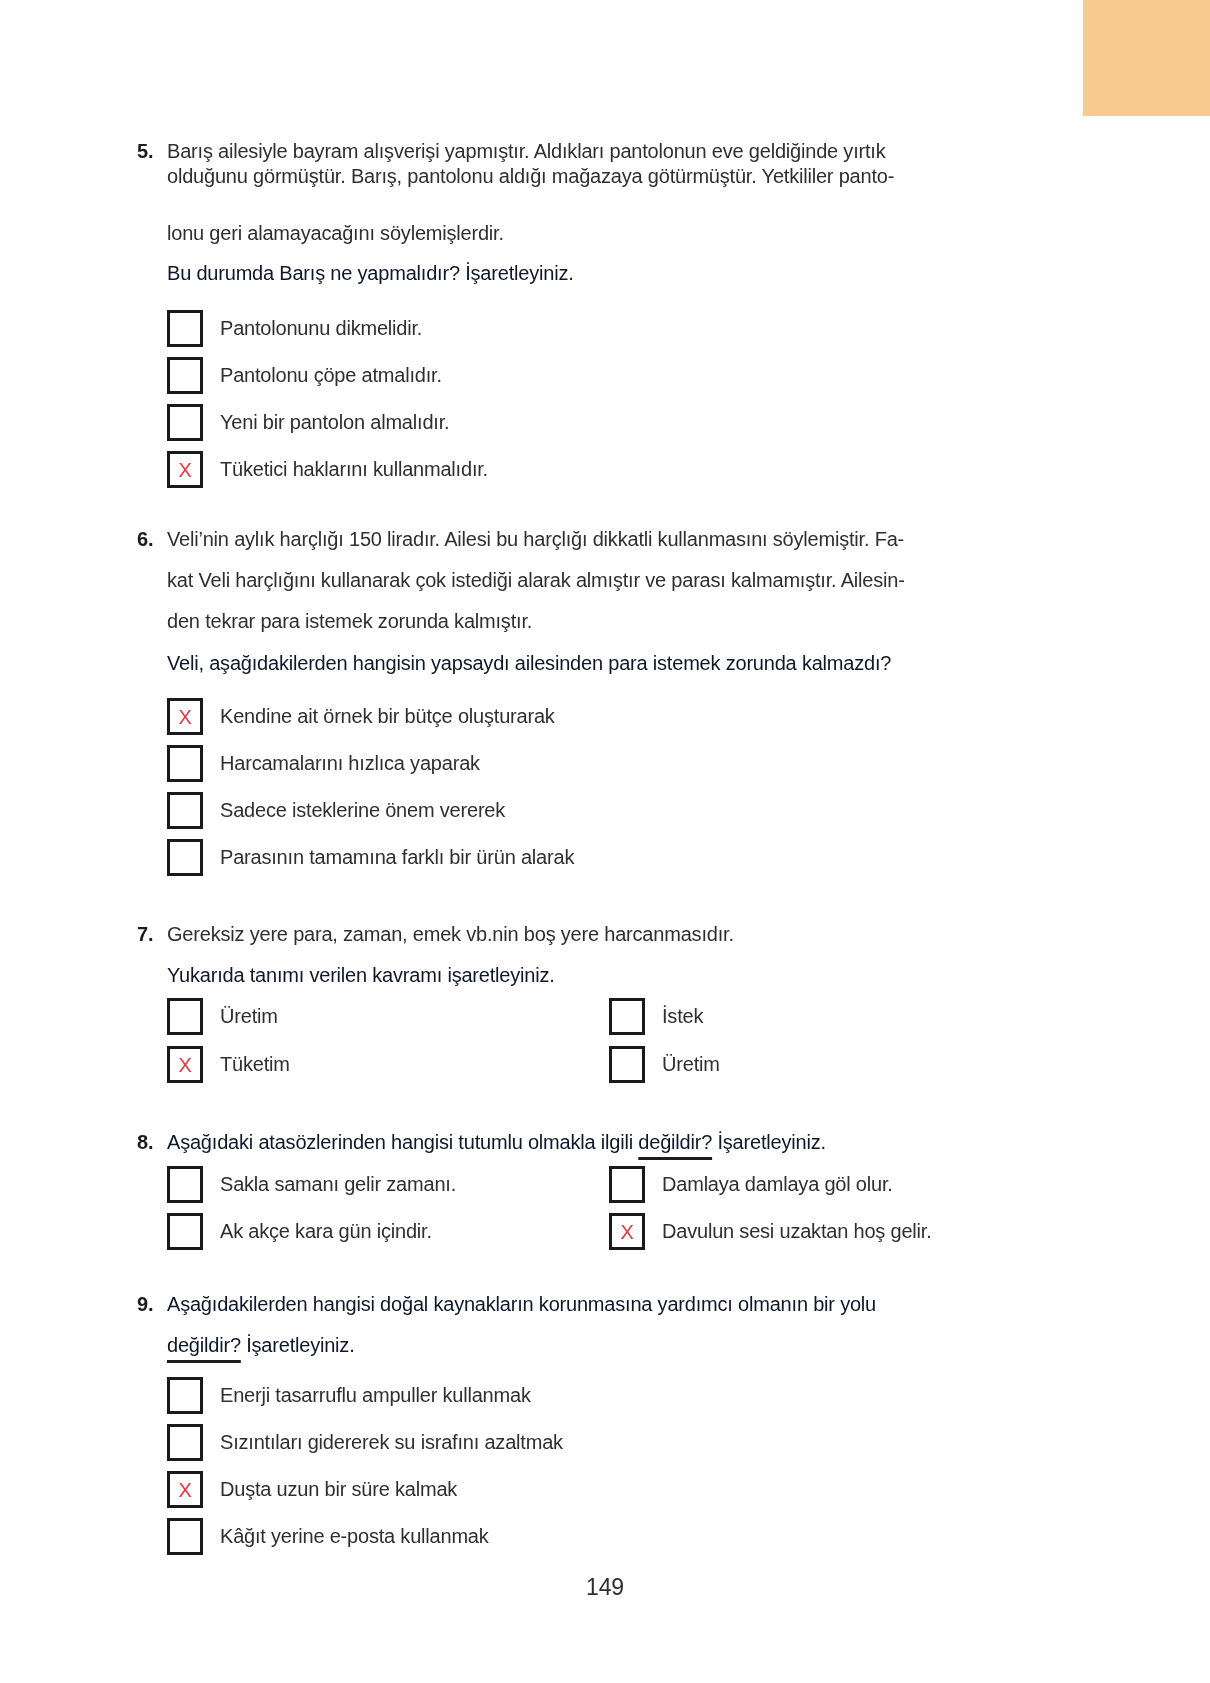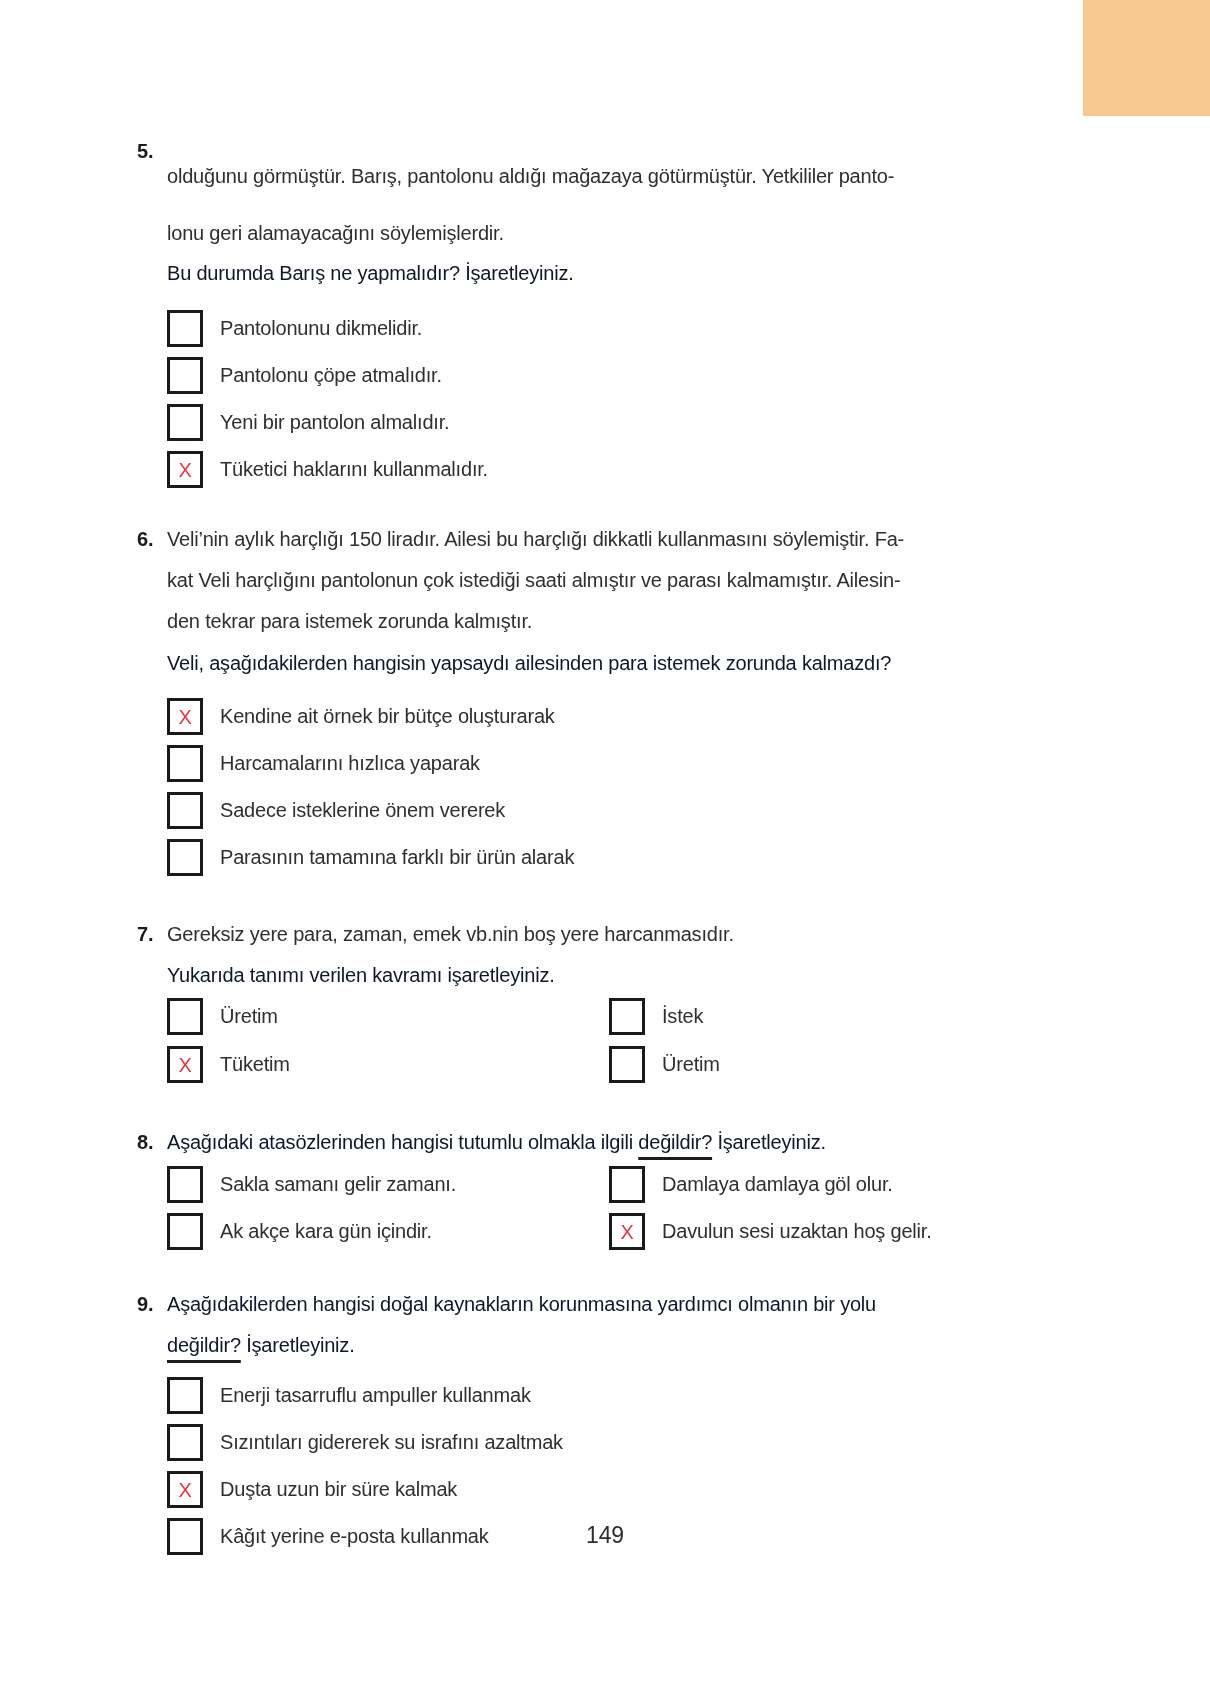--- a/index.html
+++ b/index.html
@@ -64,35 +64,36 @@
     color:#E3383F;
     line-height:1;
   }
   .lbl{
     font-size:20px;
     white-space:nowrap;
     color:#2f2f2f;
   }
   .pagenum{
     position:absolute;
-    left:0;top:1522px;
+    left:0;top:1574px;
     width:1210px;
     text-align:center;
     font-size:23px;
     color:#2e2e2e;
   }
 </style>
 </head>
 <body>
 
 <div class="page">
 
   <div class="accent" style="background: rgb(248, 202, 146);"></div>
 
   <div class="qnum" style="top:140px">5.</div>
+  <div class="line" style="top:140px">Barış ailesiyle bayram alışverişi yapmıştır. Aldıkları pantolonun eve geldiğinde yırtık</div>
   <div class="line" style="top:165px">olduğunu görmüştür. Barış, pantolonu aldığı mağazaya götürmüştür. Yetkililer panto-</div>
   <div class="line" style="top:222px">lonu geri alamayacağını söylemişlerdir.</div>
   <div class="line bold" style="top:262px">Bu durumda Barış ne yapmalıdır? İşaretleyiniz.</div>
 
   <div class="opt" style="left:167px;top:310px">
     <span class="box">
         <span class="mark"></span>
       </span>
     <span class="lbl">Pantolonunu dikmelidir.</span>
   </div>
@@ -110,21 +111,21 @@
   </div>
   <div class="opt" style="left:167px;top:451px">
     <span class="box">
         <span class="mark">X</span>
       </span>
     <span class="lbl">Tüketici haklarını kullanmalıdır.</span>
   </div>
 
   <div class="qnum" style="top:528px">6.</div>
   <div class="line" style="top:528px">Veli’nin aylık harçlığı 150 liradır. Ailesi bu harçlığı dikkatli kullanmasını söylemiştir. Fa-</div>
-  <div class="line" style="top:569px">kat Veli harçlığını pantolonun çok istediği saati almıştır ve parası kalmamıştır. Ailesin-</div>
+  <div class="line" style="top:569px">kat Veli harçlığını kullanarak çok istediği alarak almıştır ve parası kalmamıştır. Ailesin-</div>
   <div class="line" style="top:610px">den tekrar para istemek zorunda kalmıştır.</div>
   <div class="line bold" style="top:652px">Veli, aşağıdakilerden hangisin yapsaydı ailesinden para istemek zorunda kalmazdı?</div>
 
   <div class="opt" style="left:167px;top:698px">
     <span class="box">
         <span class="mark">X</span>
       </span>
     <span class="lbl">Kendine ait örnek bir bütçe oluşturarak</span>
   </div>
   <div class="opt" style="left:167px;top:745px">

